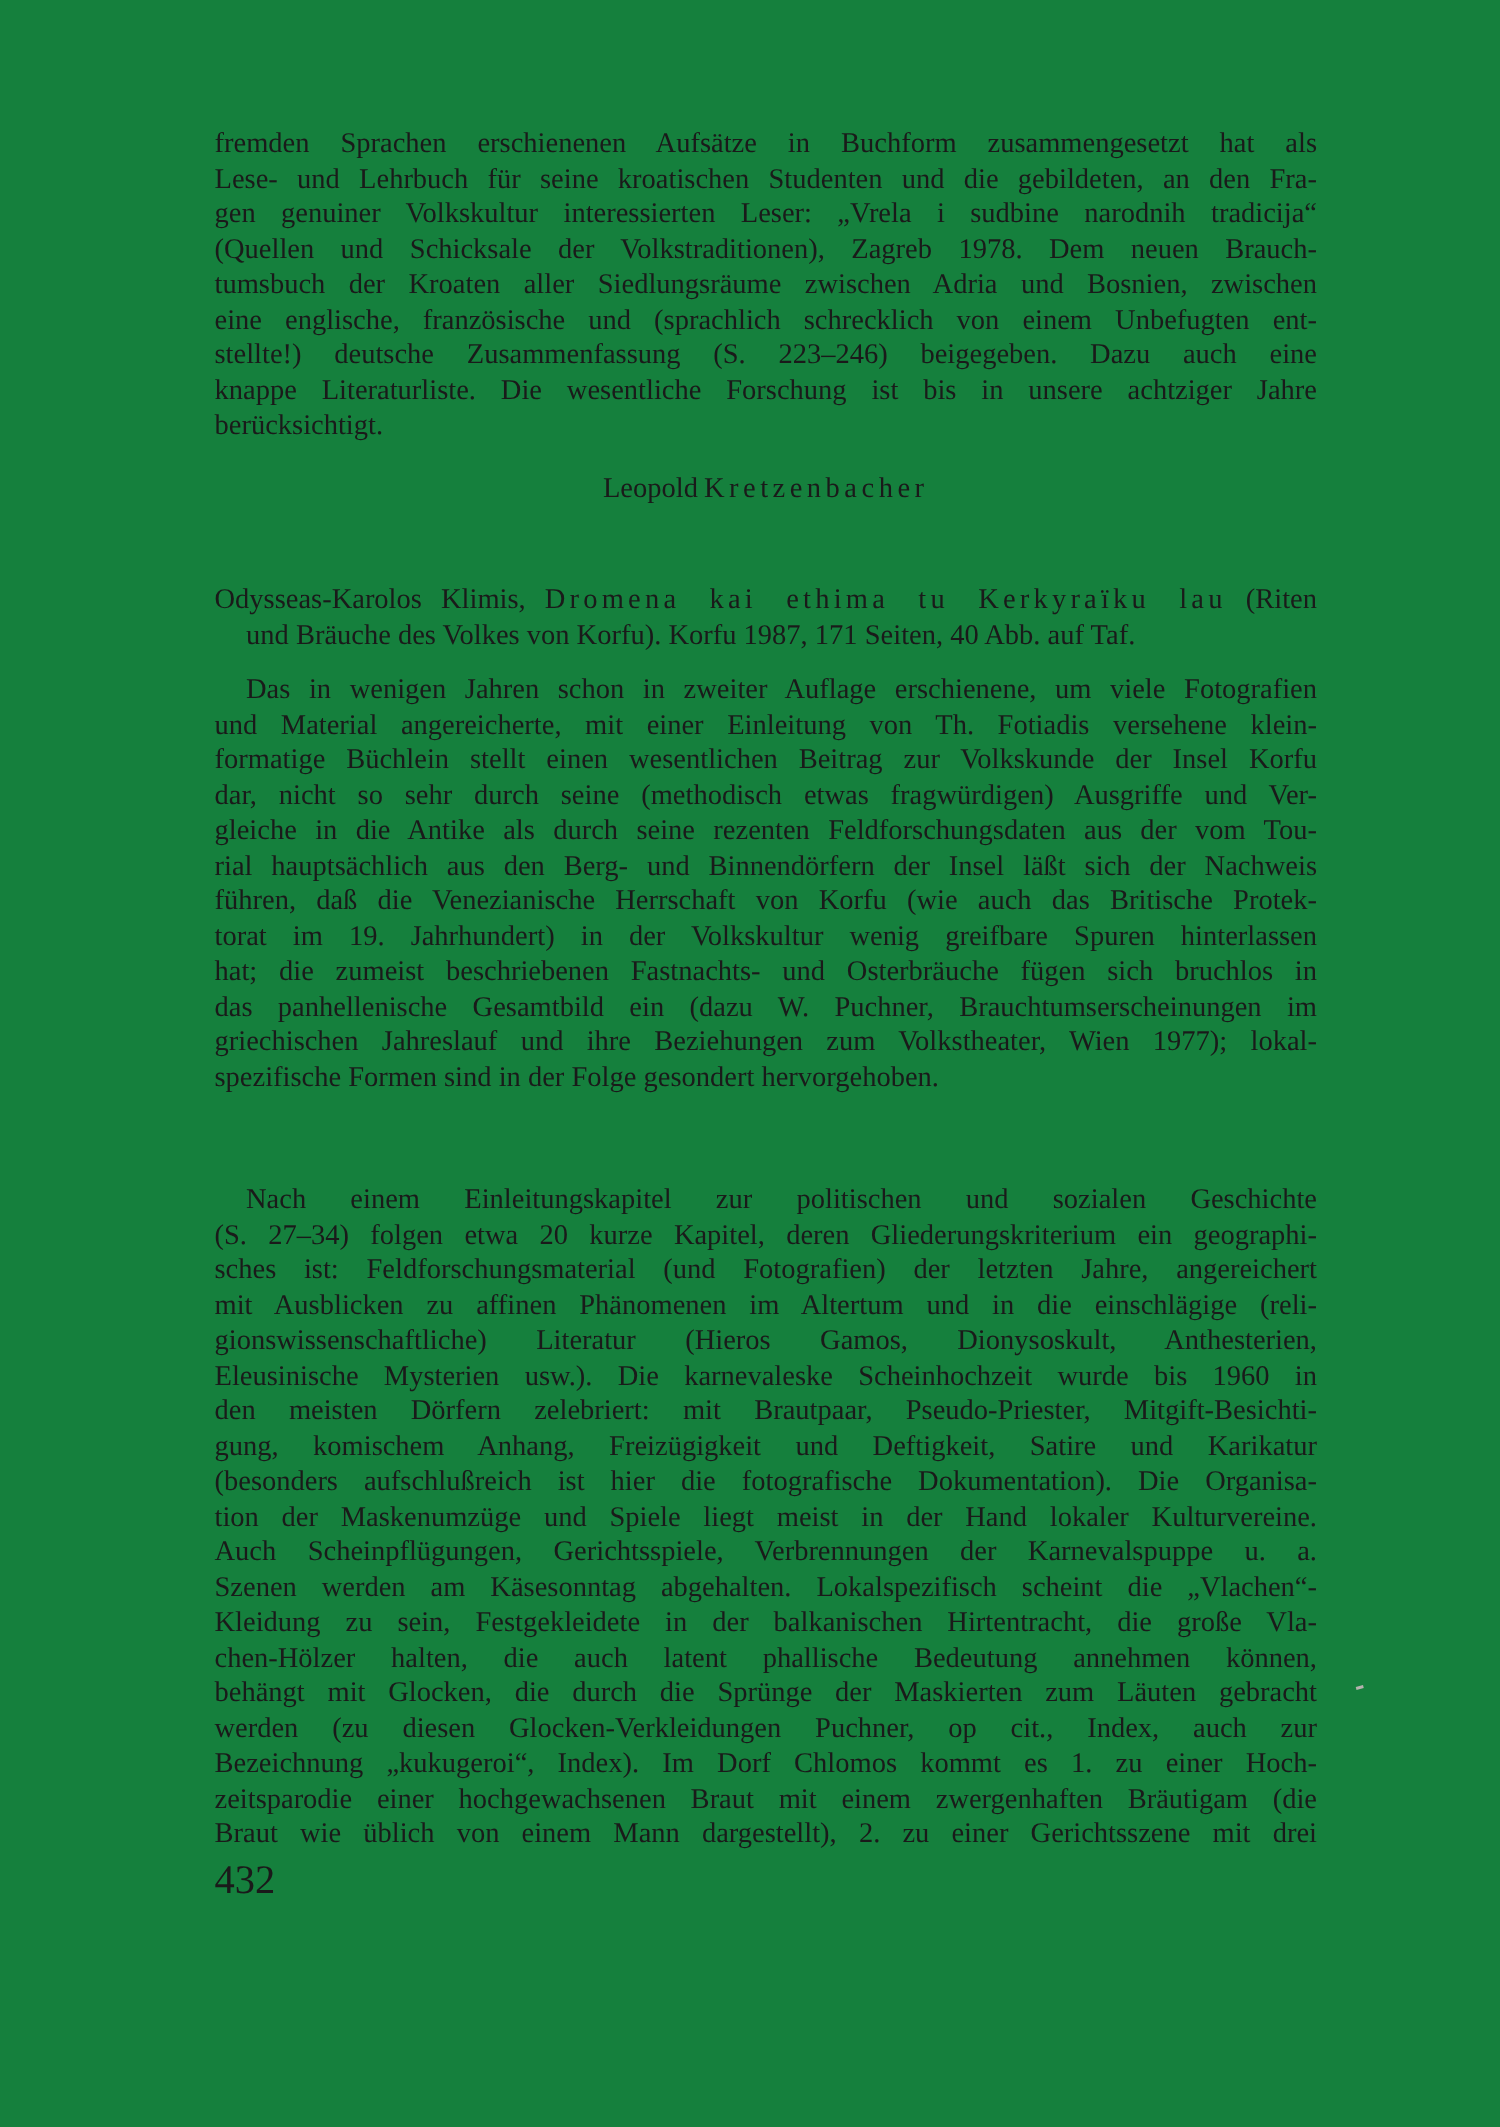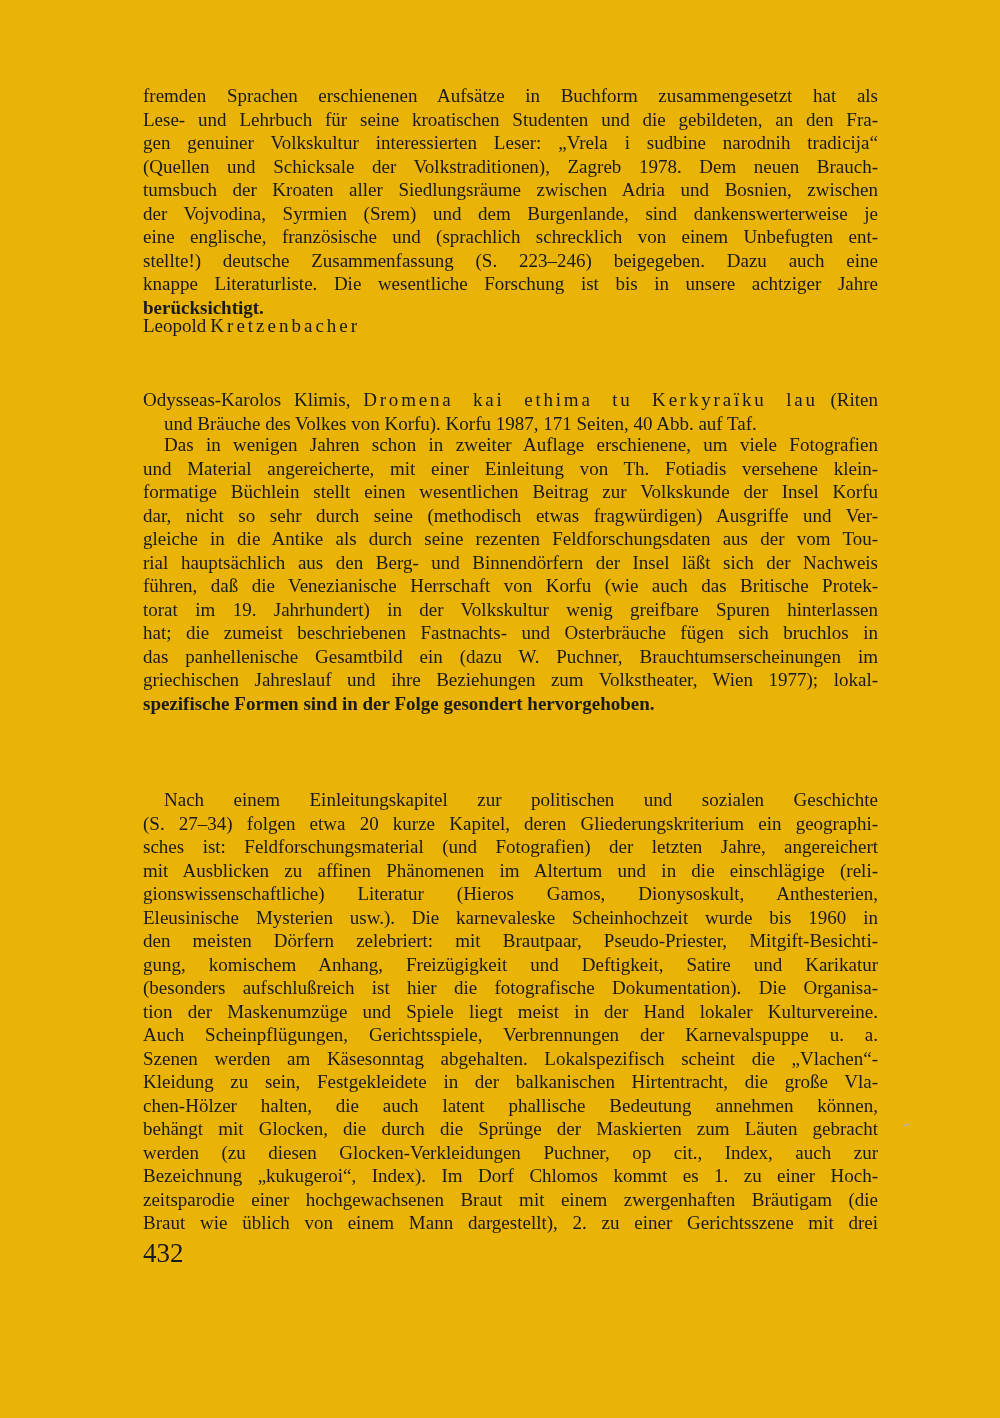--- a/index.html
+++ b/index.html
@@ -4,47 +4,46 @@
 <style>
   html, body {
     margin: 0;
     padding: 0;
     background: #ffffff;
   }
   .page {
     position: relative;
     width: 1000px;
     height: 1418px;
-    background: #eab308;
+    background: #15803d;
     color: #1a1a1a;
     font-family: "Liberation Serif", "DejaVu Serif", serif;
     font-size: 19px;
     overflow: hidden;
   }
   .block {
     position: absolute;
     left: 143px;
     width: 735px;
     line-height: 23.5px;
   }
   .line {
     text-align: justify;
     text-align-last: justify;
     -moz-text-align-last: justify;
   }
   .line.lastline {
     text-align-last: left;
-    font-weight: bold;
     -moz-text-align-last: left;
   }
   .line.indent {
     text-indent: 21px;
   }
   .signature {
-    text-align: left;
+    text-align: center;
   }
   .sig-family {
     letter-spacing: 3px;
     margin-left: 4px;
   }
   .heading-line1 {
     text-align: justify;
     text-align-last: justify;
     -moz-text-align-last: justify;
     white-space: nowrap;
@@ -80,41 +79,40 @@
 <body>
 
 <div class="page">
 
   <div class="block" style="top:84px">
       <div class="line">fremden Sprachen erschienenen Aufsätze in Buchform zusammengesetzt hat als</div>
       <div class="line">Lese- und Lehrbuch für seine kroatischen Studenten und die gebildeten, an den Fra-</div>
       <div class="line">gen genuiner Volkskultur interessierten Leser: „Vrela i sudbine narodnih tradicija“</div>
       <div class="line">(Quellen und Schicksale der Volkstraditionen), Zagreb 1978. Dem neuen Brauch-</div>
       <div class="line">tumsbuch der Kroaten aller Siedlungsräume zwischen Adria und Bosnien, zwischen</div>
-      <div class="line">der Vojvodina, Syrmien (Srem) und dem Burgenlande, sind dankenswerterweise je</div>
       <div class="line">eine englische, französische und (sprachlich schrecklich von einem Unbefugten ent-</div>
       <div class="line">stellte!) deutsche Zusammenfassung (S. 223–246) beigegeben. Dazu auch eine</div>
       <div class="line">knappe Literaturliste. Die wesentliche Forschung ist bis in unsere achtziger Jahre</div>
       <div class="line lastline">berücksichtigt.</div>
     </div>
 
   <div class="block signature" style="top:314px">
     <span class="sig-given">Leopold</span><span class="sig-family">Kretzenbacher</span>
   </div>
 
   <div class="block" style="top:388px">
     <div class="heading-line1">
       <span class="author">Odysseas-Karolos Klimis,</span>
       <span class="spaced">Dromena kai ethima tu Kerkyraïku lau</span>
       <span>(Riten</span>
     </div>
     <div class="heading-line2">und Bräuche des Volkes von Korfu). Korfu 1987, 171 Seiten, 40 Abb. auf Taf.</div>
   </div>
 
-  <div class="block" style="top:433px">
+  <div class="block" style="top:448px">
       <div class="line indent">Das in wenigen Jahren schon in zweiter Auflage erschienene, um viele Fotografien</div>
       <div class="line">und Material angereicherte, mit einer Einleitung von Th. Fotiadis versehene klein-</div>
       <div class="line">formatige Büchlein stellt einen wesentlichen Beitrag zur Volkskunde der Insel Korfu</div>
       <div class="line">dar, nicht so sehr durch seine (methodisch etwas fragwürdigen) Ausgriffe und Ver-</div>
       <div class="line">gleiche in die Antike als durch seine rezenten Feldforschungsdaten aus der vom Tou-</div>
       <div class="line">rial hauptsächlich aus den Berg- und Binnendörfern der Insel läßt sich der Nachweis</div>
       <div class="line">führen, daß die Venezianische Herrschaft von Korfu (wie auch das Britische Protek-</div>
       <div class="line">torat im 19. Jahrhundert) in der Volkskultur wenig greifbare Spuren hinterlassen</div>
       <div class="line">hat; die zumeist beschriebenen Fastnachts- und Osterbräuche fügen sich bruchlos in</div>
       <div class="line">das panhellenische Gesamtbild ein (dazu W. Puchner, Brauchtumserscheinungen im</div>

